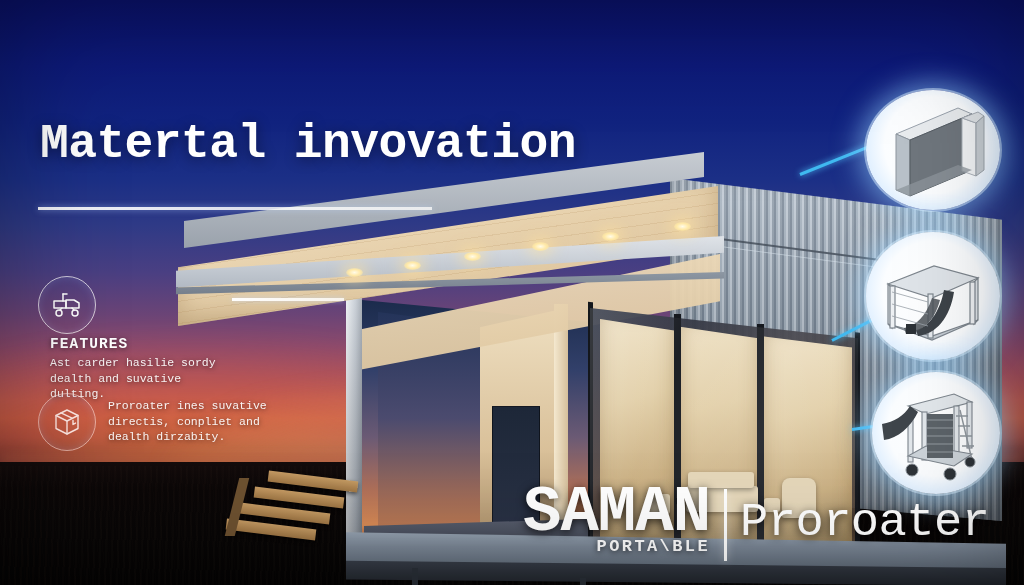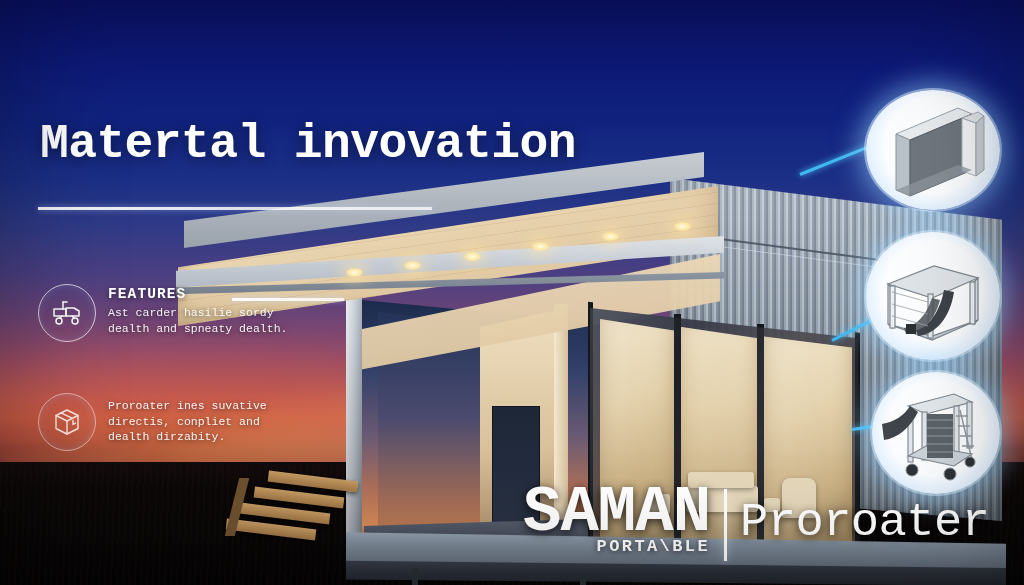--- a/index.html
+++ b/index.html
@@ -43,21 +43,21 @@
 
   
   .headline{position:absolute;left:40px;top:117px;color:#fff;font-size:48px;font-weight:bold;
     letter-spacing:-.6px;text-shadow:0 2px 14px rgba(0,0,0,.45);white-space:nowrap;}
   .headline-rule{position:absolute;left:38px;top:207px;width:394px;height:3px;
     background:linear-gradient(to right, rgba(255,255,255,.95), rgba(255,255,255,.75));
     box-shadow:0 0 6px rgba(190,215,255,.55);}
 
   
   .feature{position:absolute;display:flex;align-items:flex-start;}
-  .f1{left:38px;top:284px;}
+  .f1{left:38px;top:276px;flex-direction:column;}
   .f2{left:38px;top:393px;}
   .f-ico{width:56px;height:56px;border-radius:50%;border:1.6px solid rgba(255,255,255,.72);
     display:flex;align-items:center;justify-content:center;flex:0 0 56px;
     box-shadow:0 0 8px rgba(160,190,255,.20) inset;}
   .f2 .f-ico{border-color:rgba(255,225,220,.62);}
   .f-txt{margin-left:12px;padding-top:2px;}
   .f-title{color:#fff;font-size:14.5px;font-weight:bold;letter-spacing:1.1px;
     text-shadow:0 1px 5px rgba(0,0,0,.55);}
   .f-body{color:rgba(255,255,255,.93);font-size:11.5px;line-height:15.5px;margin-top:3px;
     max-width:182px;text-shadow:0 1px 5px rgba(0,0,0,.6);}
@@ -268,21 +268,21 @@
         <path d="M16 9h8l5 3v5h-13z"></path>
         <path d="M13 3v7"></path>
           <path d="M13 3h4"></path>
         <circle cx="9" cy="22" r="3"></circle>
           <circle cx="25" cy="22" r="3"></circle>
         <path d="M12 17l-2 2M22 17l2 2"></path>
       </svg>
     </div>
     <div class="f-txt">
       <div class="f-title">FEATURES</div>
-      <div class="f-body">Ast carder hasilie sordy dealth and spneaty dealth.</div>
+      <div class="f-body">Ast carder hasilie sordy dealth and suvative dulting.</div>
     </div>
   </div>
 
   <div class="feature f2">
     <div class="f-ico">
       <svg width="32" height="32" viewBox="0 0 32 32" fill="none" stroke="#ffe7e2" stroke-width="1.4" stroke-linecap="round" stroke-linejoin="round">
         <path d="M16 4l11 5.5v13L16 28 5 22.5v-13z"></path>
         <path d="M5 9.5L16 15l11-5.5"></path>
         <path d="M16 15v13"></path>
         <path d="M10 6.8l11 5.4"></path>

